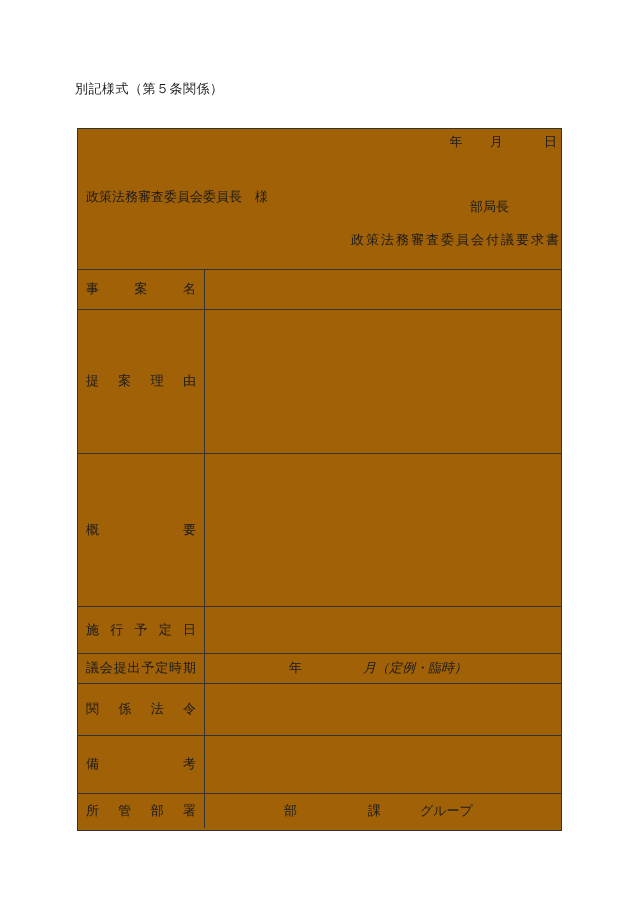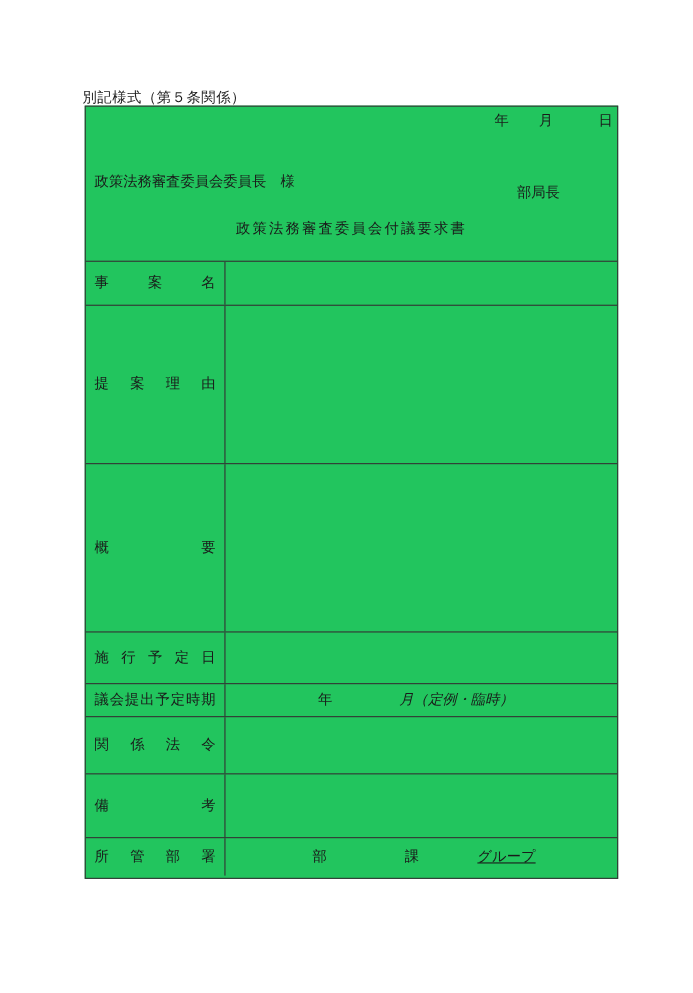--- a/index.html
+++ b/index.html
@@ -10,40 +10,40 @@
     font-family: "Liberation Serif", "DejaVu Serif", serif;
     color: #1a1a1a;
     font-size: 13px;
     line-height: 1.1;
   }
   .form-note {
     position: absolute; left: 75px; top: 82px;
     letter-spacing: 0.5px;
   }
   .box {
-    position: absolute; left: 77px; top: 96px;
+    position: absolute; left: 77px; top: 128px;
     width: 483px; height: 701px;
     border: 1px solid #333;
     box-sizing: content-box;
-    background: #22c55e;
+    background: #a16207;
   }
   .header {
     position: relative;
     height: 140px;
     border-bottom: 1px solid #333;
     box-sizing: content-box;
   }
   .date-line { position: absolute; top: 6px; right: 4px; }
   .date-line .gap1 { margin-left: 24px; }
   .date-line .gap2 { margin-left: 38px; }
   .addressee { position: absolute; left: 8px; top: 29px; margin-top: 32px; }
   .sender { position: absolute; right: 52px; top: 71px; }
   .form-title {
     position: absolute; left: 0; right: 0; top: 104px;
-    text-align: center; letter-spacing: 2px;
+    text-align: right; letter-spacing: 2px;
   }
   .trow { display: flex; border-bottom: 1px solid #333; box-sizing: border-box; }
   .trow:last-child { border-bottom: none; }
   .lcell {
     width: 127px; box-sizing: border-box;
     border-right: 1px solid #333;
     display: flex; align-items: center;
     padding: 0 8px;
     flex: 0 0 auto;
   }
@@ -59,21 +59,21 @@
   .h153 { height: 153px; }
   .h47  { height: 47px; }
   .h30  { height: 30px; }
   .h52  { height: 52px; }
   .h58  { height: 58px; }
   .h34  { height: 34px; }
   .ml84 { margin-left: 84px; }
   .ml61 { margin-left: 61px; font-style: italic; }
   .ml79 { margin-left: 79px; }
   .ml71 { margin-left: 71px; }
-  .ml53 { margin-left: 53px; text-decoration: underline; }
+  .ml53 { margin-left: 39px; }
 </style>
 </head>
 <body>
 
 <div class="form-note">別記様式（第５条関係）</div>
 
 <div class="box">
 
   <div class="header">
     <div class="date-line">

